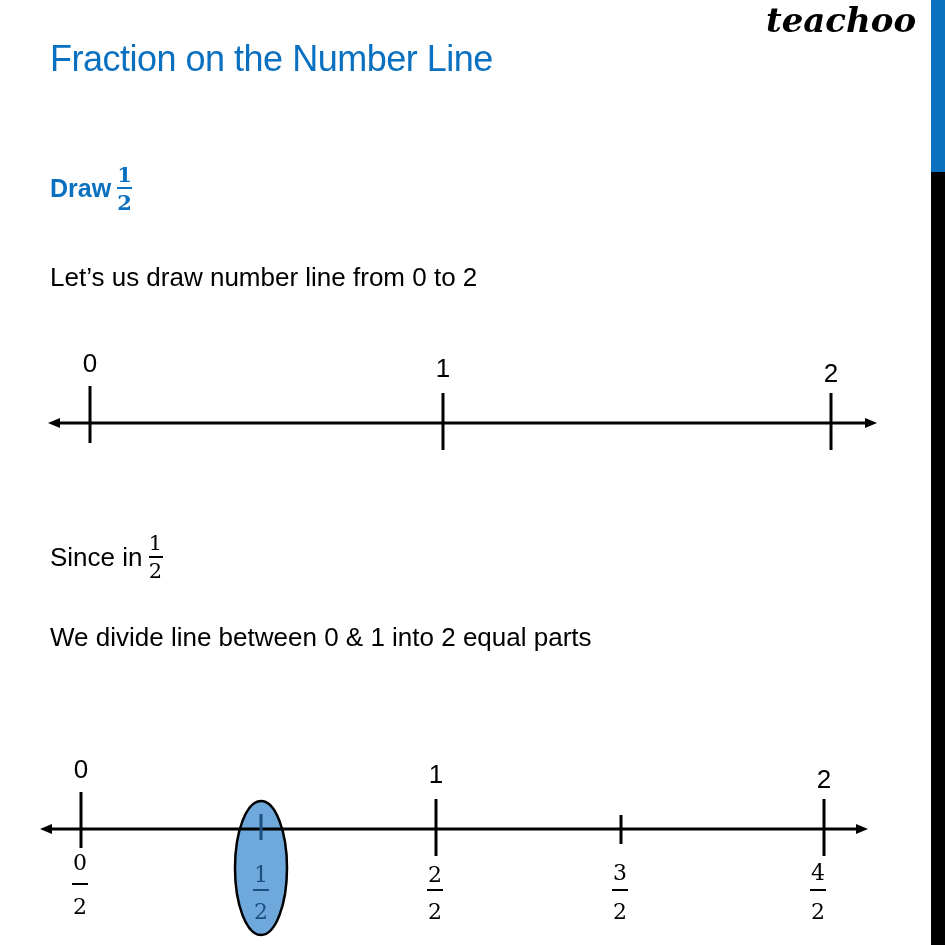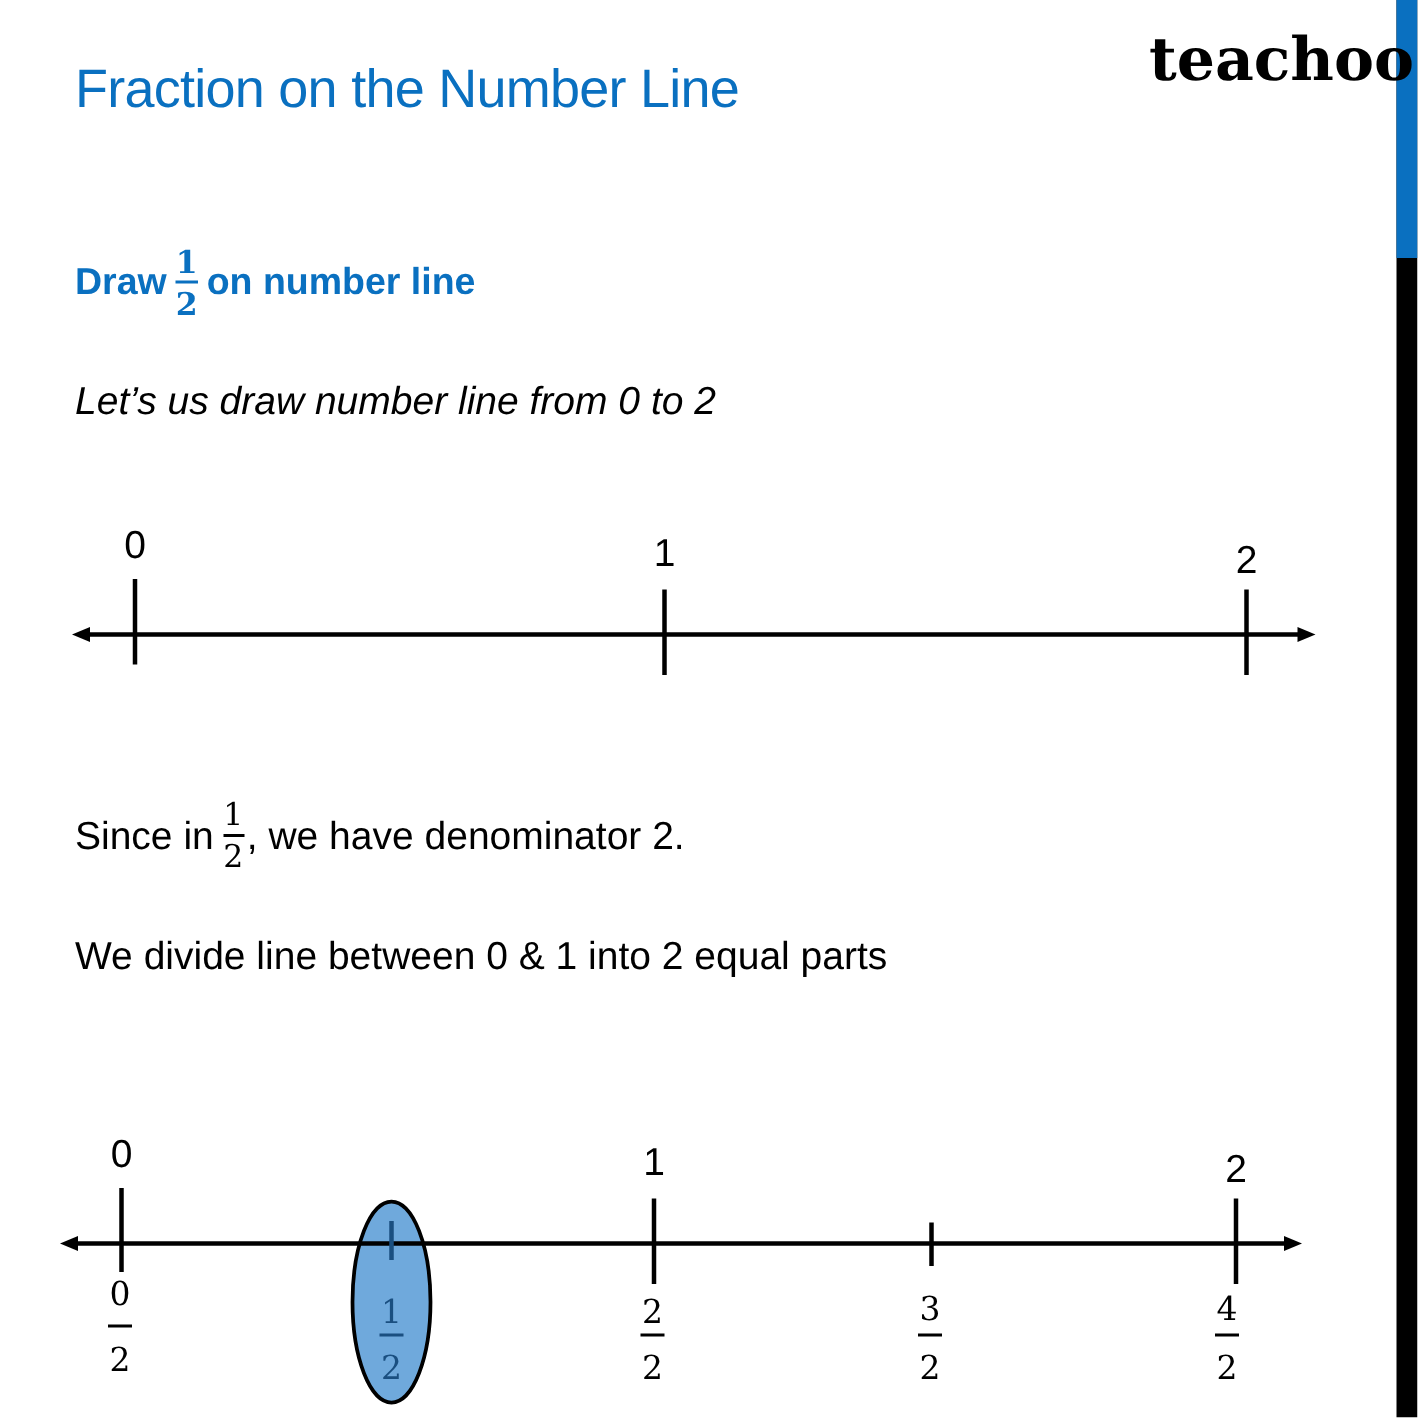--- a/index.html
+++ b/index.html
@@ -5,23 +5,23 @@
     html, body { margin: 0; padding: 0; }
     body {
       width: 945px; height: 945px; position: relative; overflow: hidden;
       background: #ffffff;
       font-family: "Liberation Sans", sans-serif;
       color: #000;
     }
     .side-bar { position: absolute; left: 931px; top: 0; width: 14px; height: 945px; background: #000; }
     .side-bar-accent { position: absolute; left: 0; top: 0; width: 14px; height: 172px; background: #0a70c0; }
     .logo {
-      position: absolute; left: 766px; top: 16px;
-      font-family: "DejaVu Serif", serif; font-weight: bold;
-      font-size: 40px; color: #000; letter-spacing: 0px;
+      position: absolute; left: 766px; top: 0;
+      font-family: "DejaVu Serif", serif; font-style: italic; font-weight: bold;
+      font-size: 34px; color: #000; letter-spacing: 0px;
     }
     .title {
       position: absolute; left: 50px; top: 38px;
       font-size: 36px; font-weight: normal; color: #0a70c0; letter-spacing: -0.5px;
     }
     .heading {
       position: absolute; left: 50px; top: 164px;
       font-size: 25px; font-weight: bold; color: #0a70c0;
       display: flex; align-items: center;
     }
@@ -50,33 +50,31 @@
 
 <div class="title">Fraction on the Number Line</div>
 
 <div class="heading">
   <span>Draw</span>
   <span class="frac">
     <span class="num">1</span>
     <span class="bar"></span>
     <span class="den">2</span>
   </span>
-  <span>on number line</span>
 </div>
 
-<div class="text" style="top:252px;font-style:italic;">Let’s us draw number line from 0 to 2</div>
+<div class="text" style="top:262px;">Let’s us draw number line from 0 to 2</div>
 
 <div class="text" style="top:533px;text-align:center;">
   <span>Since in</span>
   <span class="frac" style="margin-left:6px;">
     <span class="num">1</span>
     <span class="bar"></span>
     <span class="den">2</span>
   </span>
-  <span>, we have denominator 2.</span>
 </div>
 
 <div class="text" style="top:622px;">We divide line between 0 &amp; 1 into 2 equal parts</div>
 
 <svg class="svg-layer" width="945" height="945">
   <g>
     <line x1="56" y1="423" x2="868" y2="423" stroke="#000" stroke-width="3"></line>
     <polygon points="48,423 60,418 60,428" fill="#000"></polygon>
     <polygon points="877,423 865,418 865,428" fill="#000"></polygon>
   </g>

